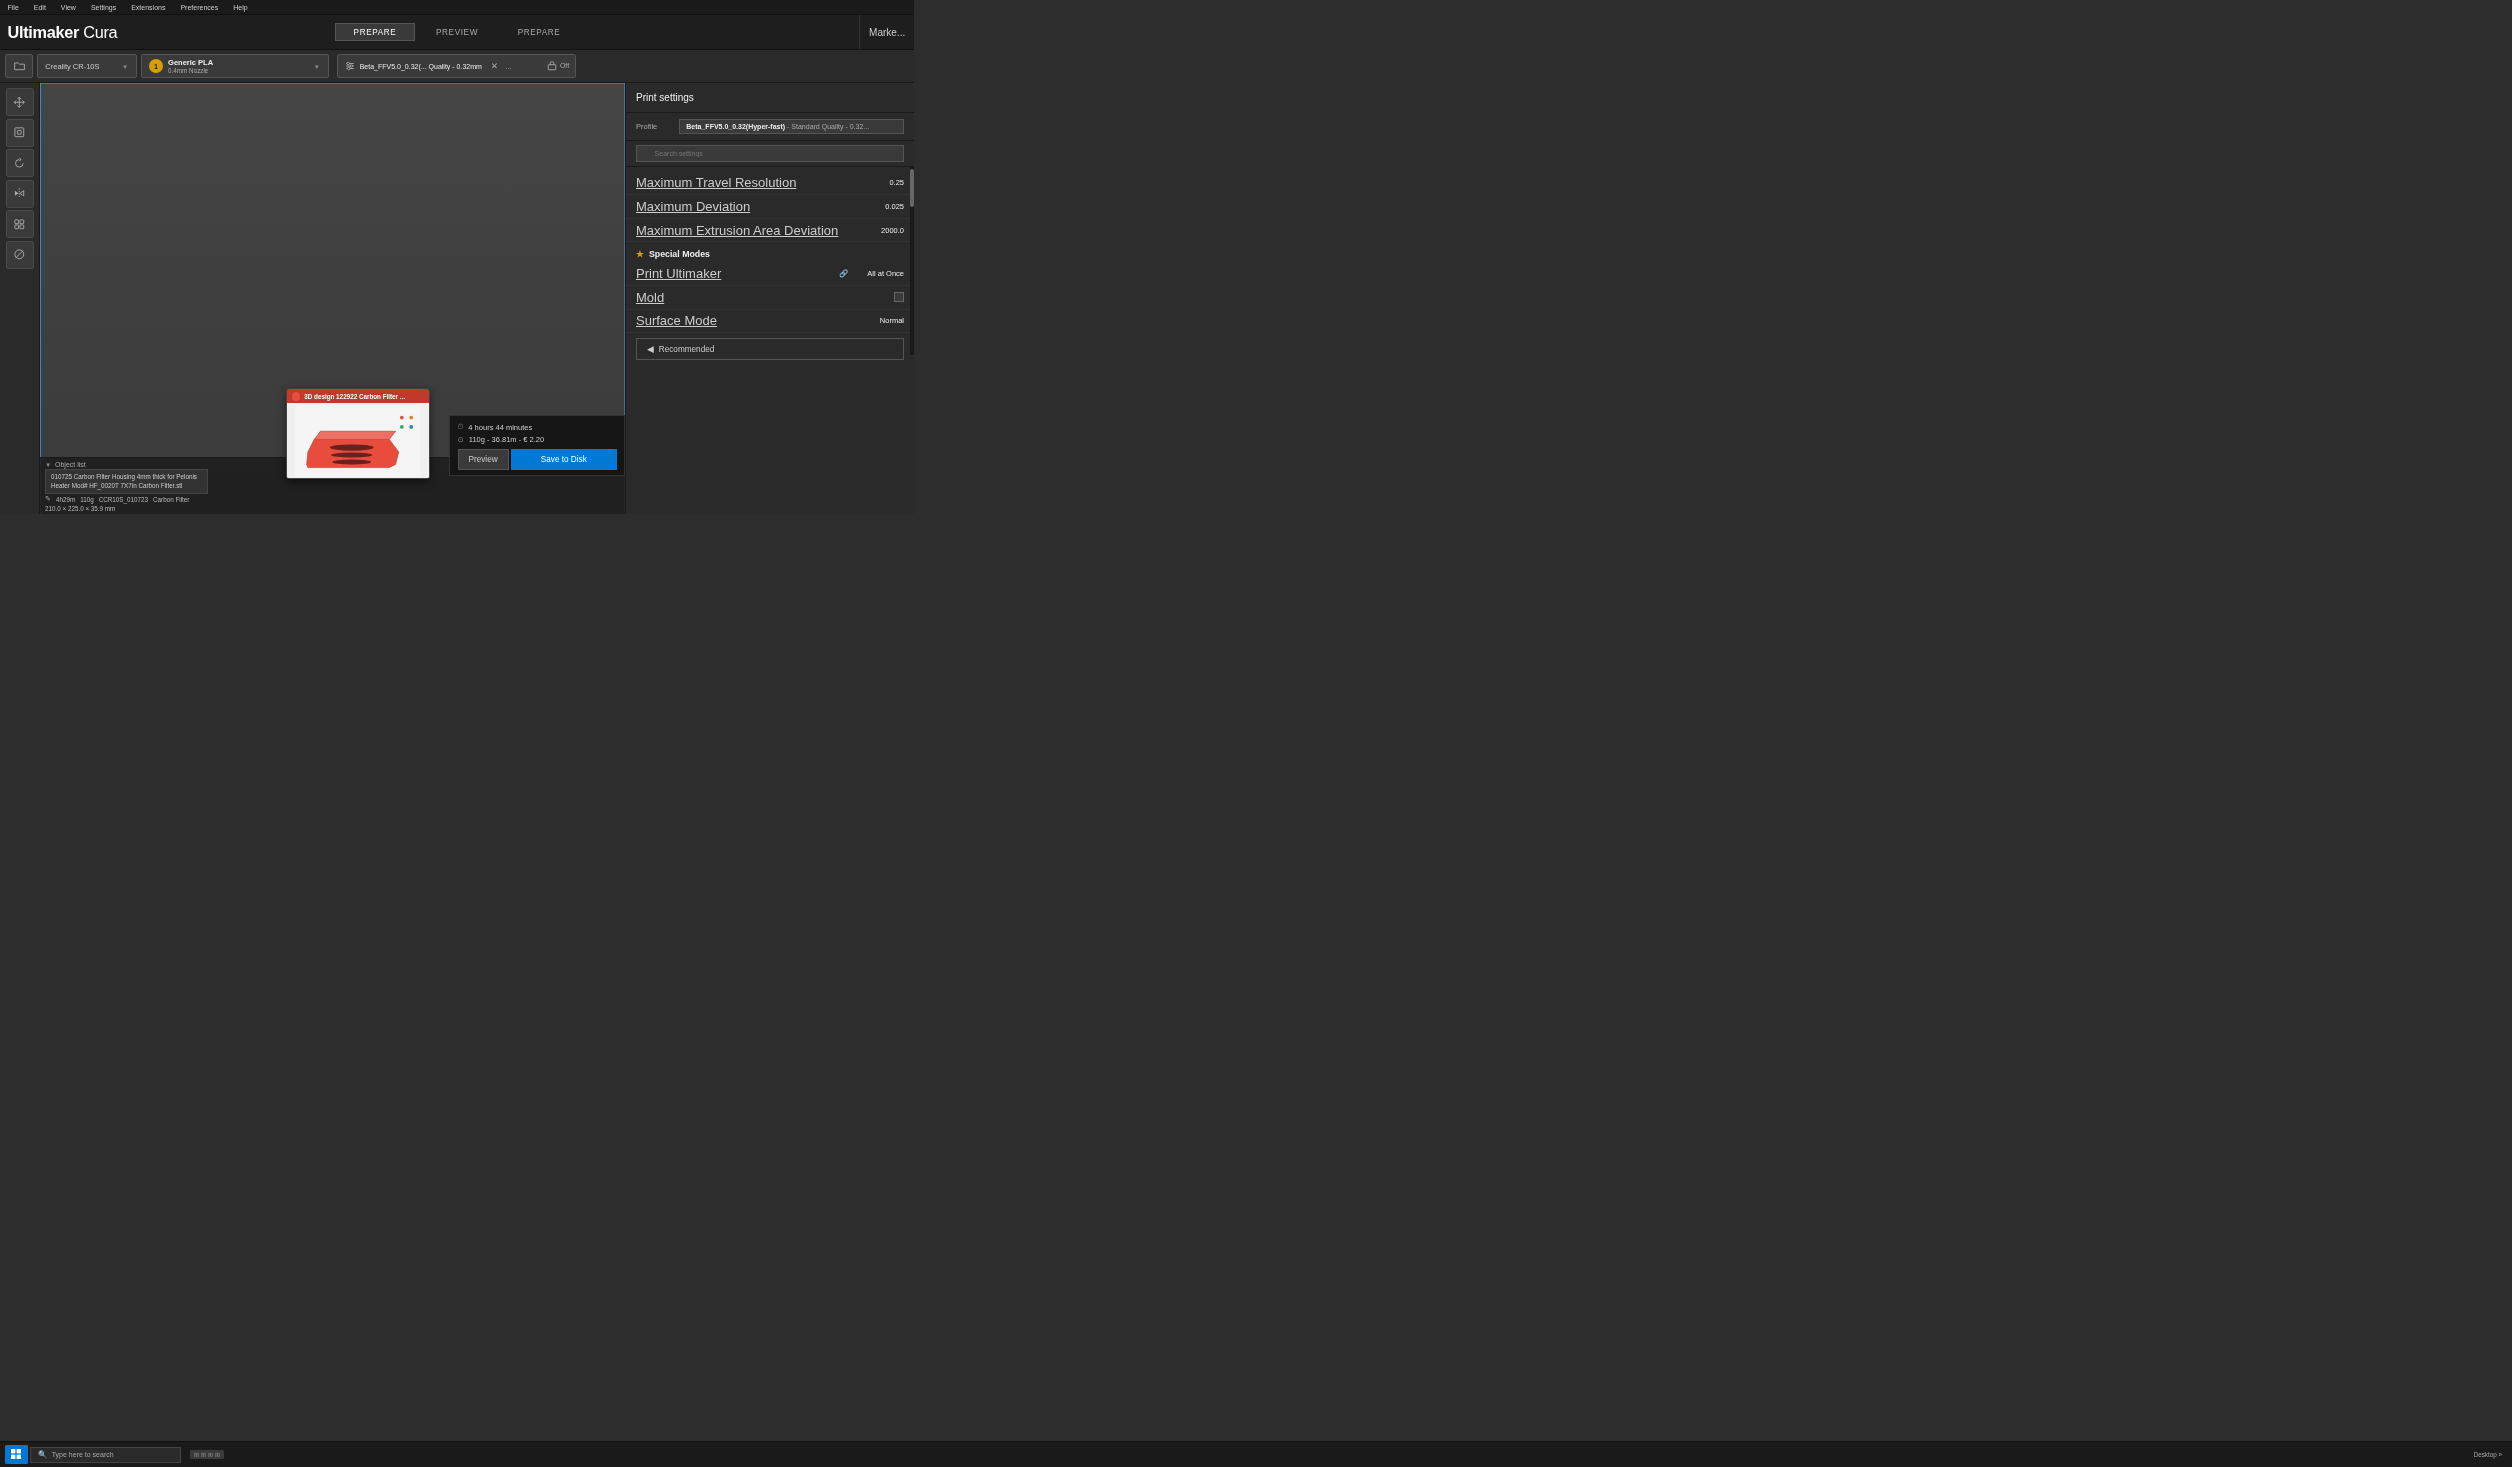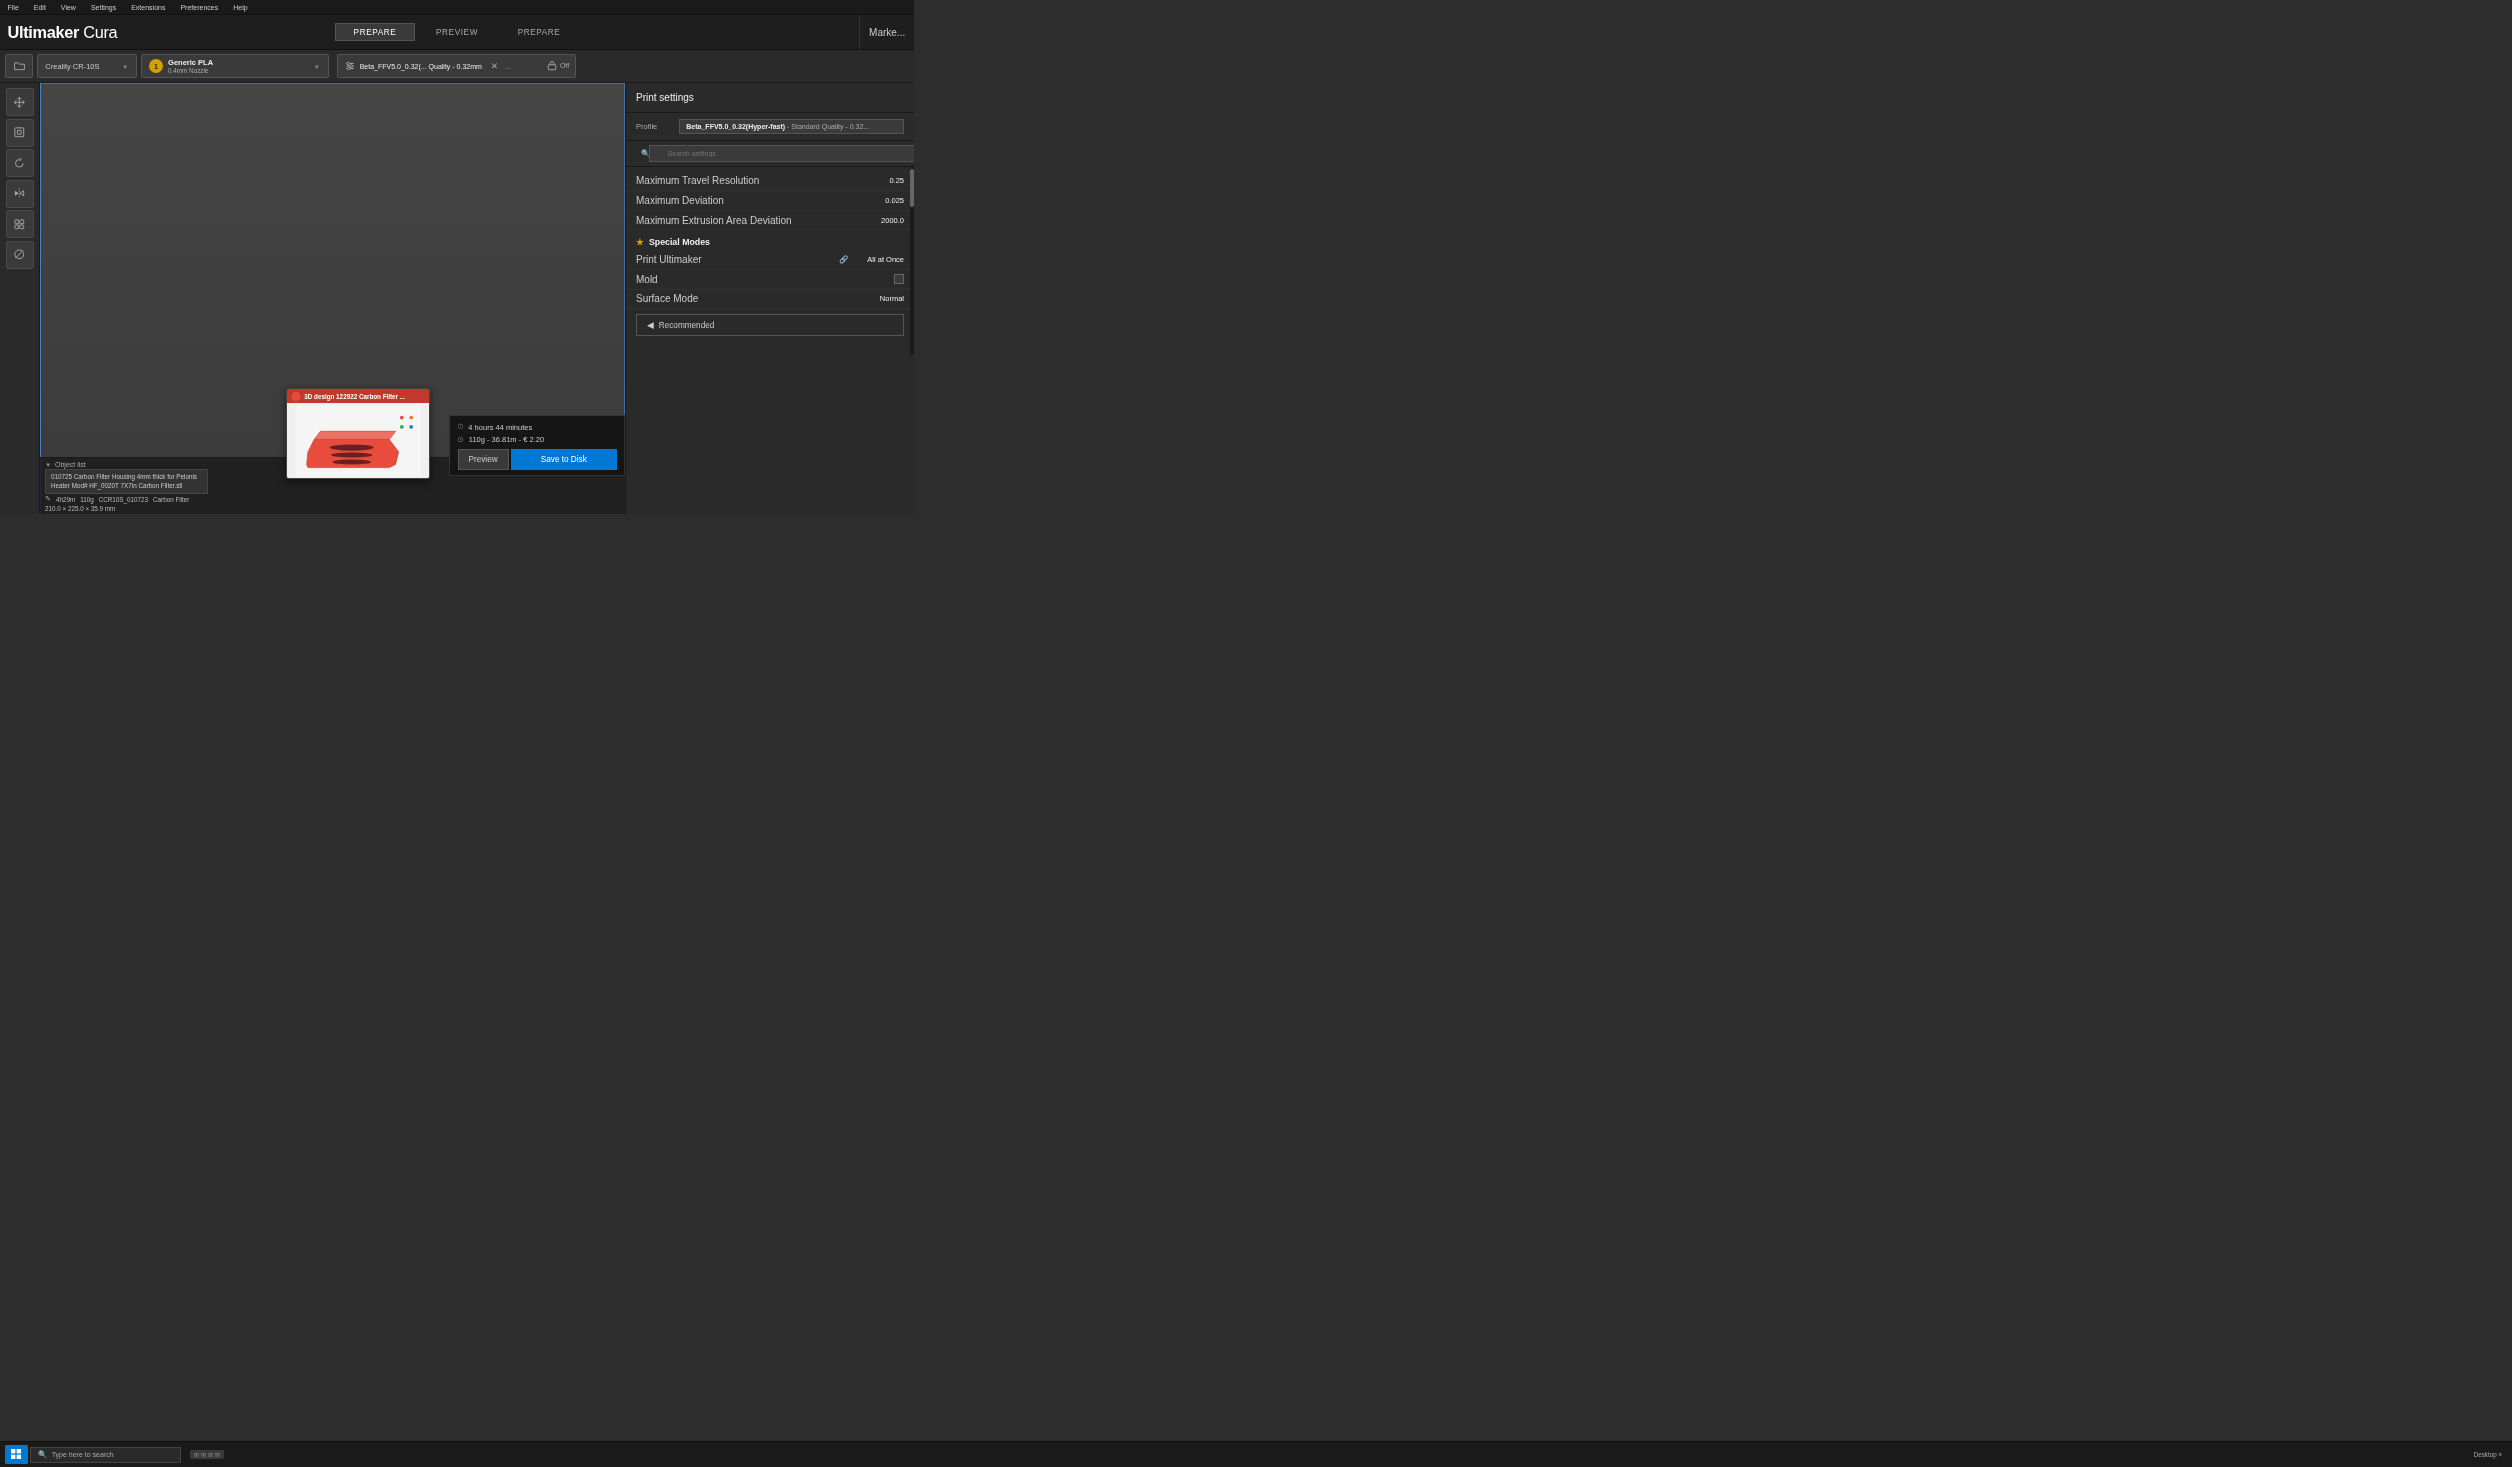--- a/index.html
+++ b/index.html
@@ -328,21 +328,20 @@
       border-bottom: 0.6px solid #1a1a1a;
     }
     .search-input {
       width: 100%;
       background: #3a3a3a;
       border: 0.6px solid #555;
       color: #ccc;
       padding: 3.8px 5px 3.8px 17.6px;
       font-size: 7px;
       position: relative;
-      margin-left: 13px;
     }
     .search-wrapper {
       position: relative;
     }
     .search-icon {
       position: absolute;
       left: 5px;
       top: 50%;
       transform: translateY(-50%);
       color: #888;
@@ -358,21 +357,22 @@
     .settings-list::-webkit-scrollbar-thumb { background: #555; border-radius: 1.9px; }
     .setting-row {
       display: flex;
       align-items: center;
       padding: 3.8px 10px;
       border-bottom: 0.6px solid rgba(255,255,255,0.04);
     }
     .setting-name {
       flex: 1;
       color: #ccc;
-      font-size: 10px;
+      font-size: 13px;
+      text-decoration: underline;
     }
     .setting-value {
       color: #eee;
       font-size: 7.5px;
       min-width: 50px;
       text-align: right;
     }
     .special-modes-header {
       display: flex;
       align-items: center;

